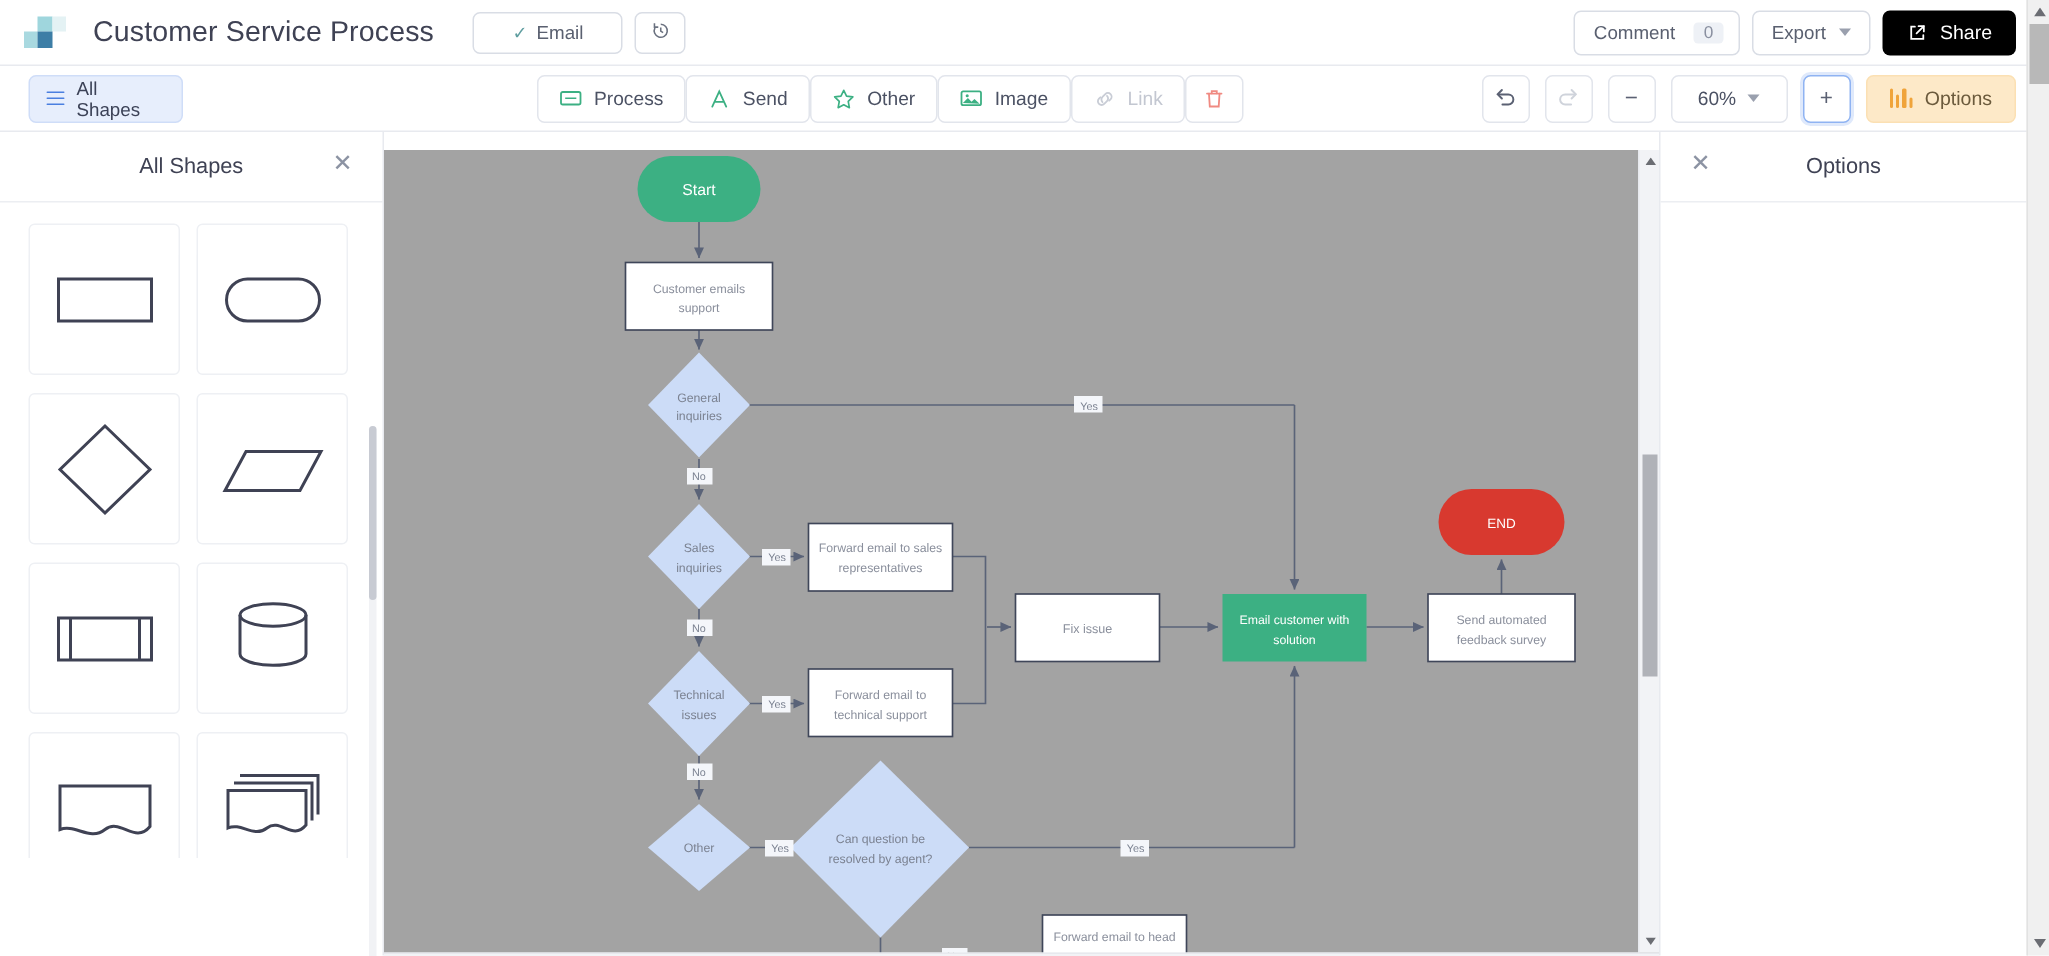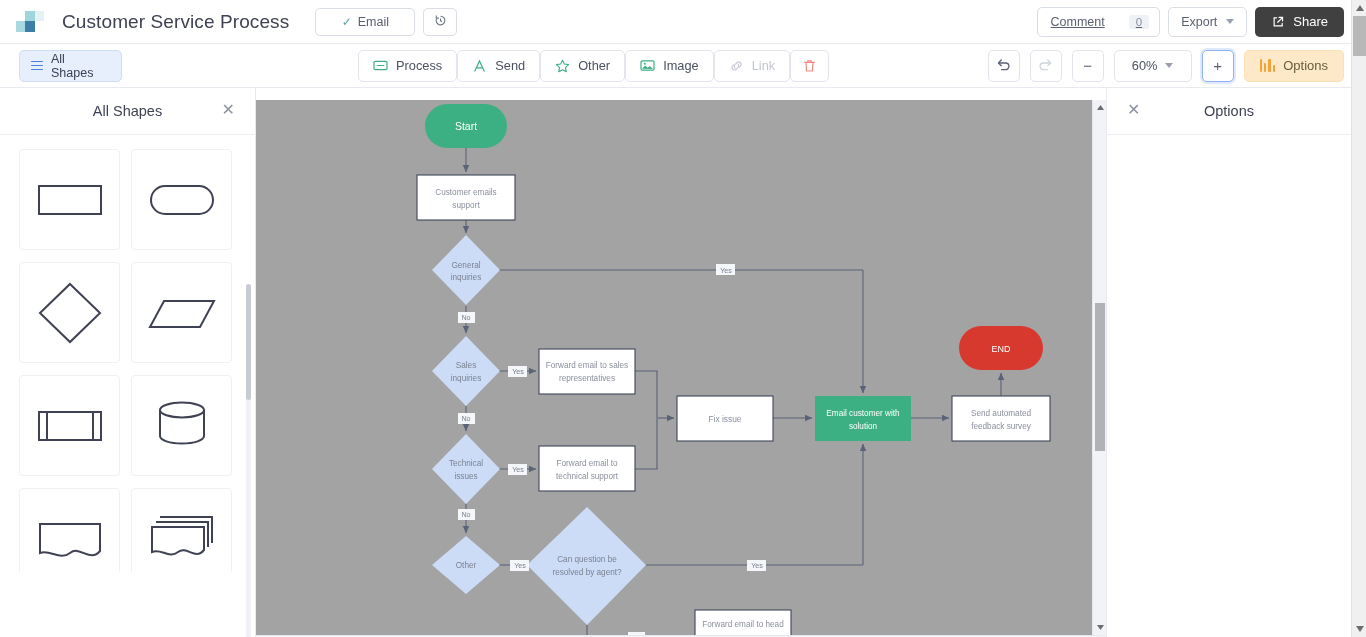--- a/index.html
+++ b/index.html
@@ -33,29 +33,29 @@
     height: 28px; border: 1px solid #d9dde5; border-radius: 5px;
     background: #fff; display: inline-flex; align-items: center; justify-content: center;
     font-size: 12.5px; color: #5a6070; cursor: pointer; padding: 0 12px;
   }
   .saved-pill { margin-left: 26px; width: 100px; gap: 6px; }
   .saved-pill .chk { color: #5f9ea0; font-size: 12px; }
   .hist-pill { margin-left: 8px; width: 34px; padding: 0; }
   .topbar-right {
     margin-left: auto; display: flex; align-items: center; gap: 8px; margin-right: 22px;
   }
-  .comment-pill { height: 30px; gap: 24px; padding: 0 10px 0 13px; text-decoration: underline; }
+  .comment-pill { height: 30px; gap: 12px; padding: 0 10px 0 13px; }
   .badge-count {
     background: #eef1f6; color: #8a90a0; border-radius: 3px;
     font-size: 11.5px; padding: 1px 7px; min-width: 20px; text-align: center;
   }
   .export-pill { height: 30px; gap: 9px; padding: 0 12px; }
   .caret { width: 0; height: 0; border-left: 4px solid transparent; border-right: 4px solid transparent; border-top: 5px solid #9aa0ae; }
   .share-btn {
-    height: 30px; border-radius: 5px; background: #404040; color: #fff;
+    height: 30px; border-radius: 5px; background: #000000; color: #fff;
     display: inline-flex; align-items: center; gap: 8px; padding: 0 16px;
     font-size: 13px; cursor: pointer; border: none;
   }
   .share-btn svg { display: block; }
 
   
   .toolbar {
     position: absolute; left: 0; top: 44px; width: 1366px; height: 44px;
     background: #fff; border-bottom: 1px solid #e8eaef;
     display: flex; align-items: center;

